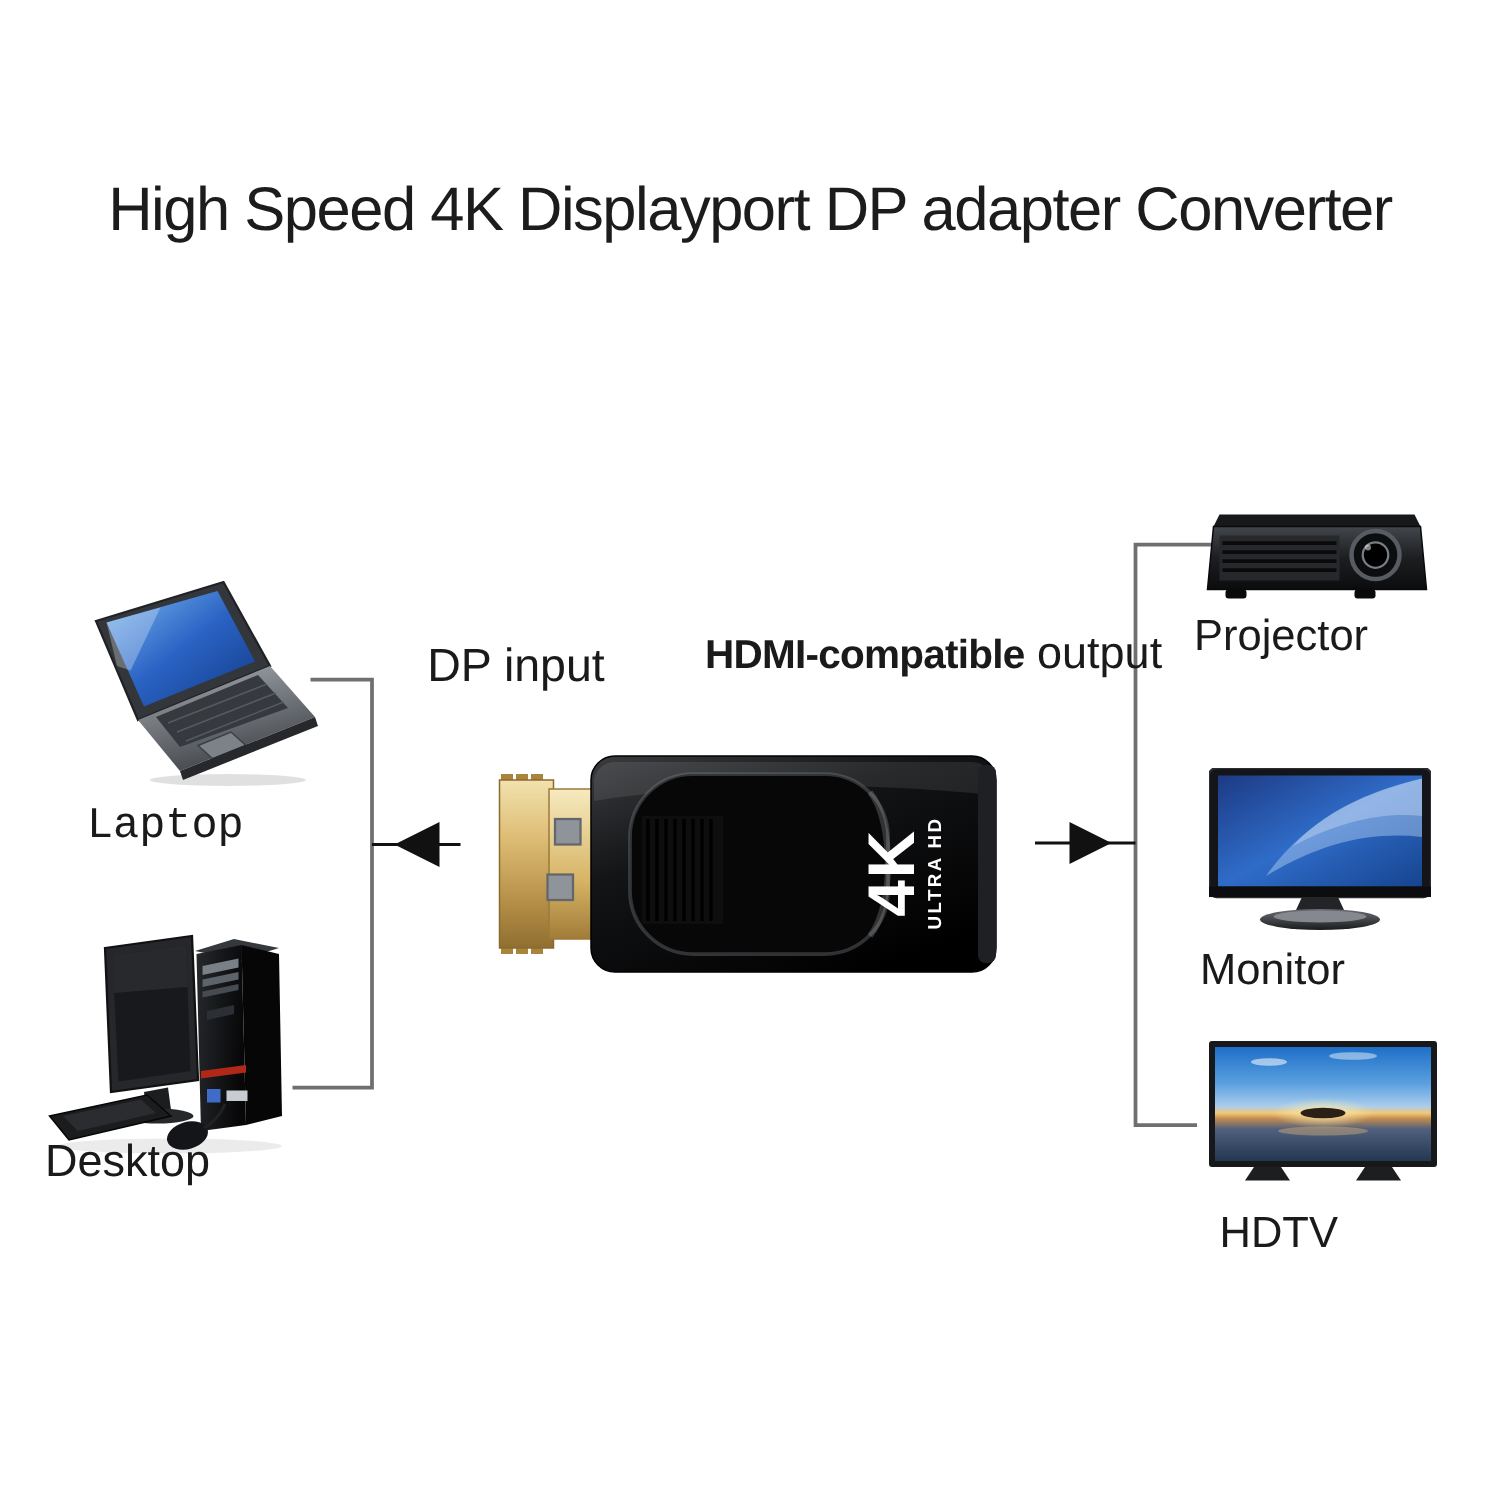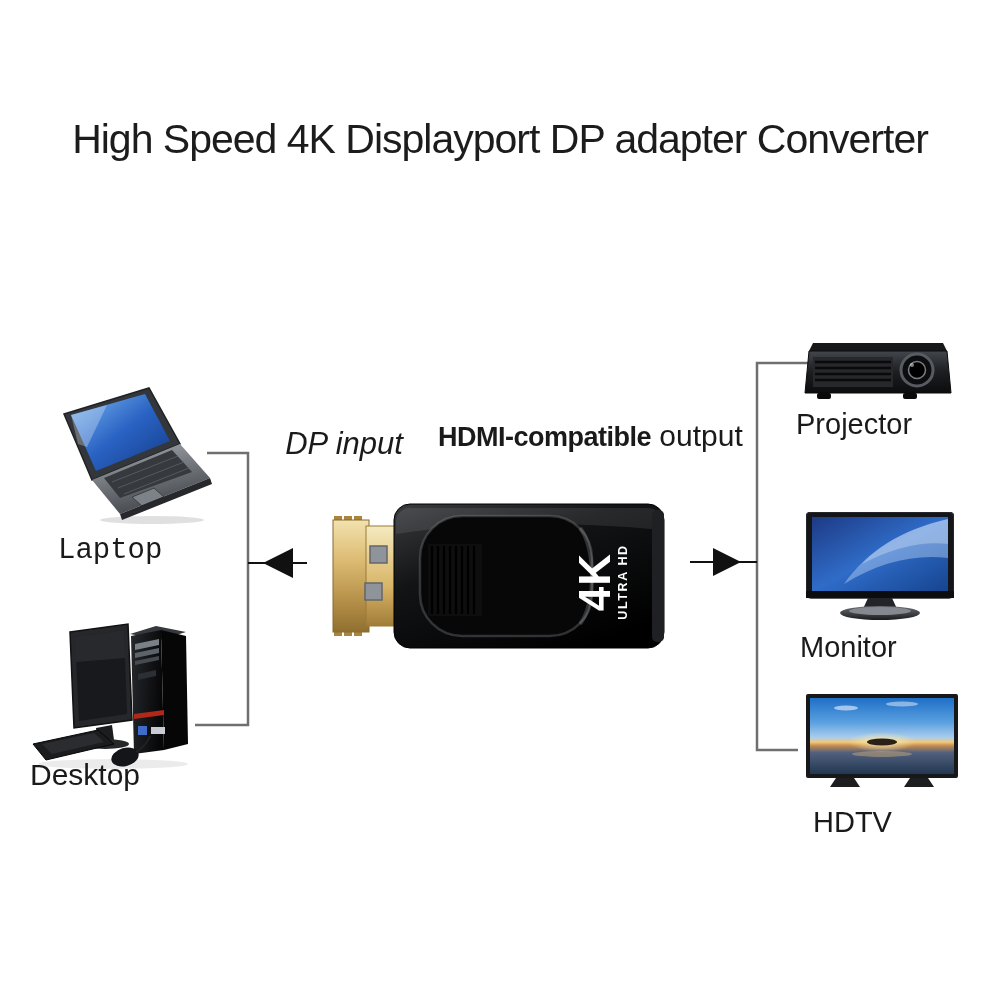--- a/index.html
+++ b/index.html
@@ -15,23 +15,23 @@
   .wires { position:absolute; left:0; top:0; z-index:1; }
   .wire  { fill:none; stroke:var(--line,#6f6f6f); stroke-width:2.5; }
   .stem  { stroke:var(--arrow,#111); stroke-width:2; }
   .head  { fill:var(--arrow,#111); }
   .dev   { position:absolute; z-index:2; }
   .lbl {
     position:absolute; z-index:3; 
     font-size:29px; color:var(--label-text,#1a1a1a);
   }
   .port-lbl {
-    position:absolute; z-index:3; font-size:31px; color:var(--label-text,#1a1a1a);font-style:italic;
-  }
-  .hdmi-lbl { position:absolute; z-index:3; white-space:nowrap; color:var(--label-text,#1a1a1a); }
+    position:absolute; z-index:3; font-size:31px; color:var(--label-text,#1a1a1a);
+  }
+  .hdmi-lbl { position:absolute; z-index:3; white-space:nowrap; color:var(--label-text,#1a1a1a);margin-left:32px; }
   .hdmi-strong { font-size:27px; font-weight:700; letter-spacing:-0.5px; }
   .hdmi-rest   { font-size:30px; font-weight:400; }
   .adapter { position:absolute; left:328px; top:500px; width:340px; height:152px; z-index:2; }
   .badge {
     position:absolute; left:215px; top:50px; width:120px; height:64px;
     transform:rotate(-90deg); display:flex; flex-direction:column;
     align-items:center; justify-content:center; color:var(--badge-text,#fff);
   }
   .badge-main { font-size:44px; font-weight:700; line-height:0.85; letter-spacing:1px; }
   .badge-sub  { font-size:12.5px; font-weight:700; letter-spacing:1.6px; margin-top:3px; }

